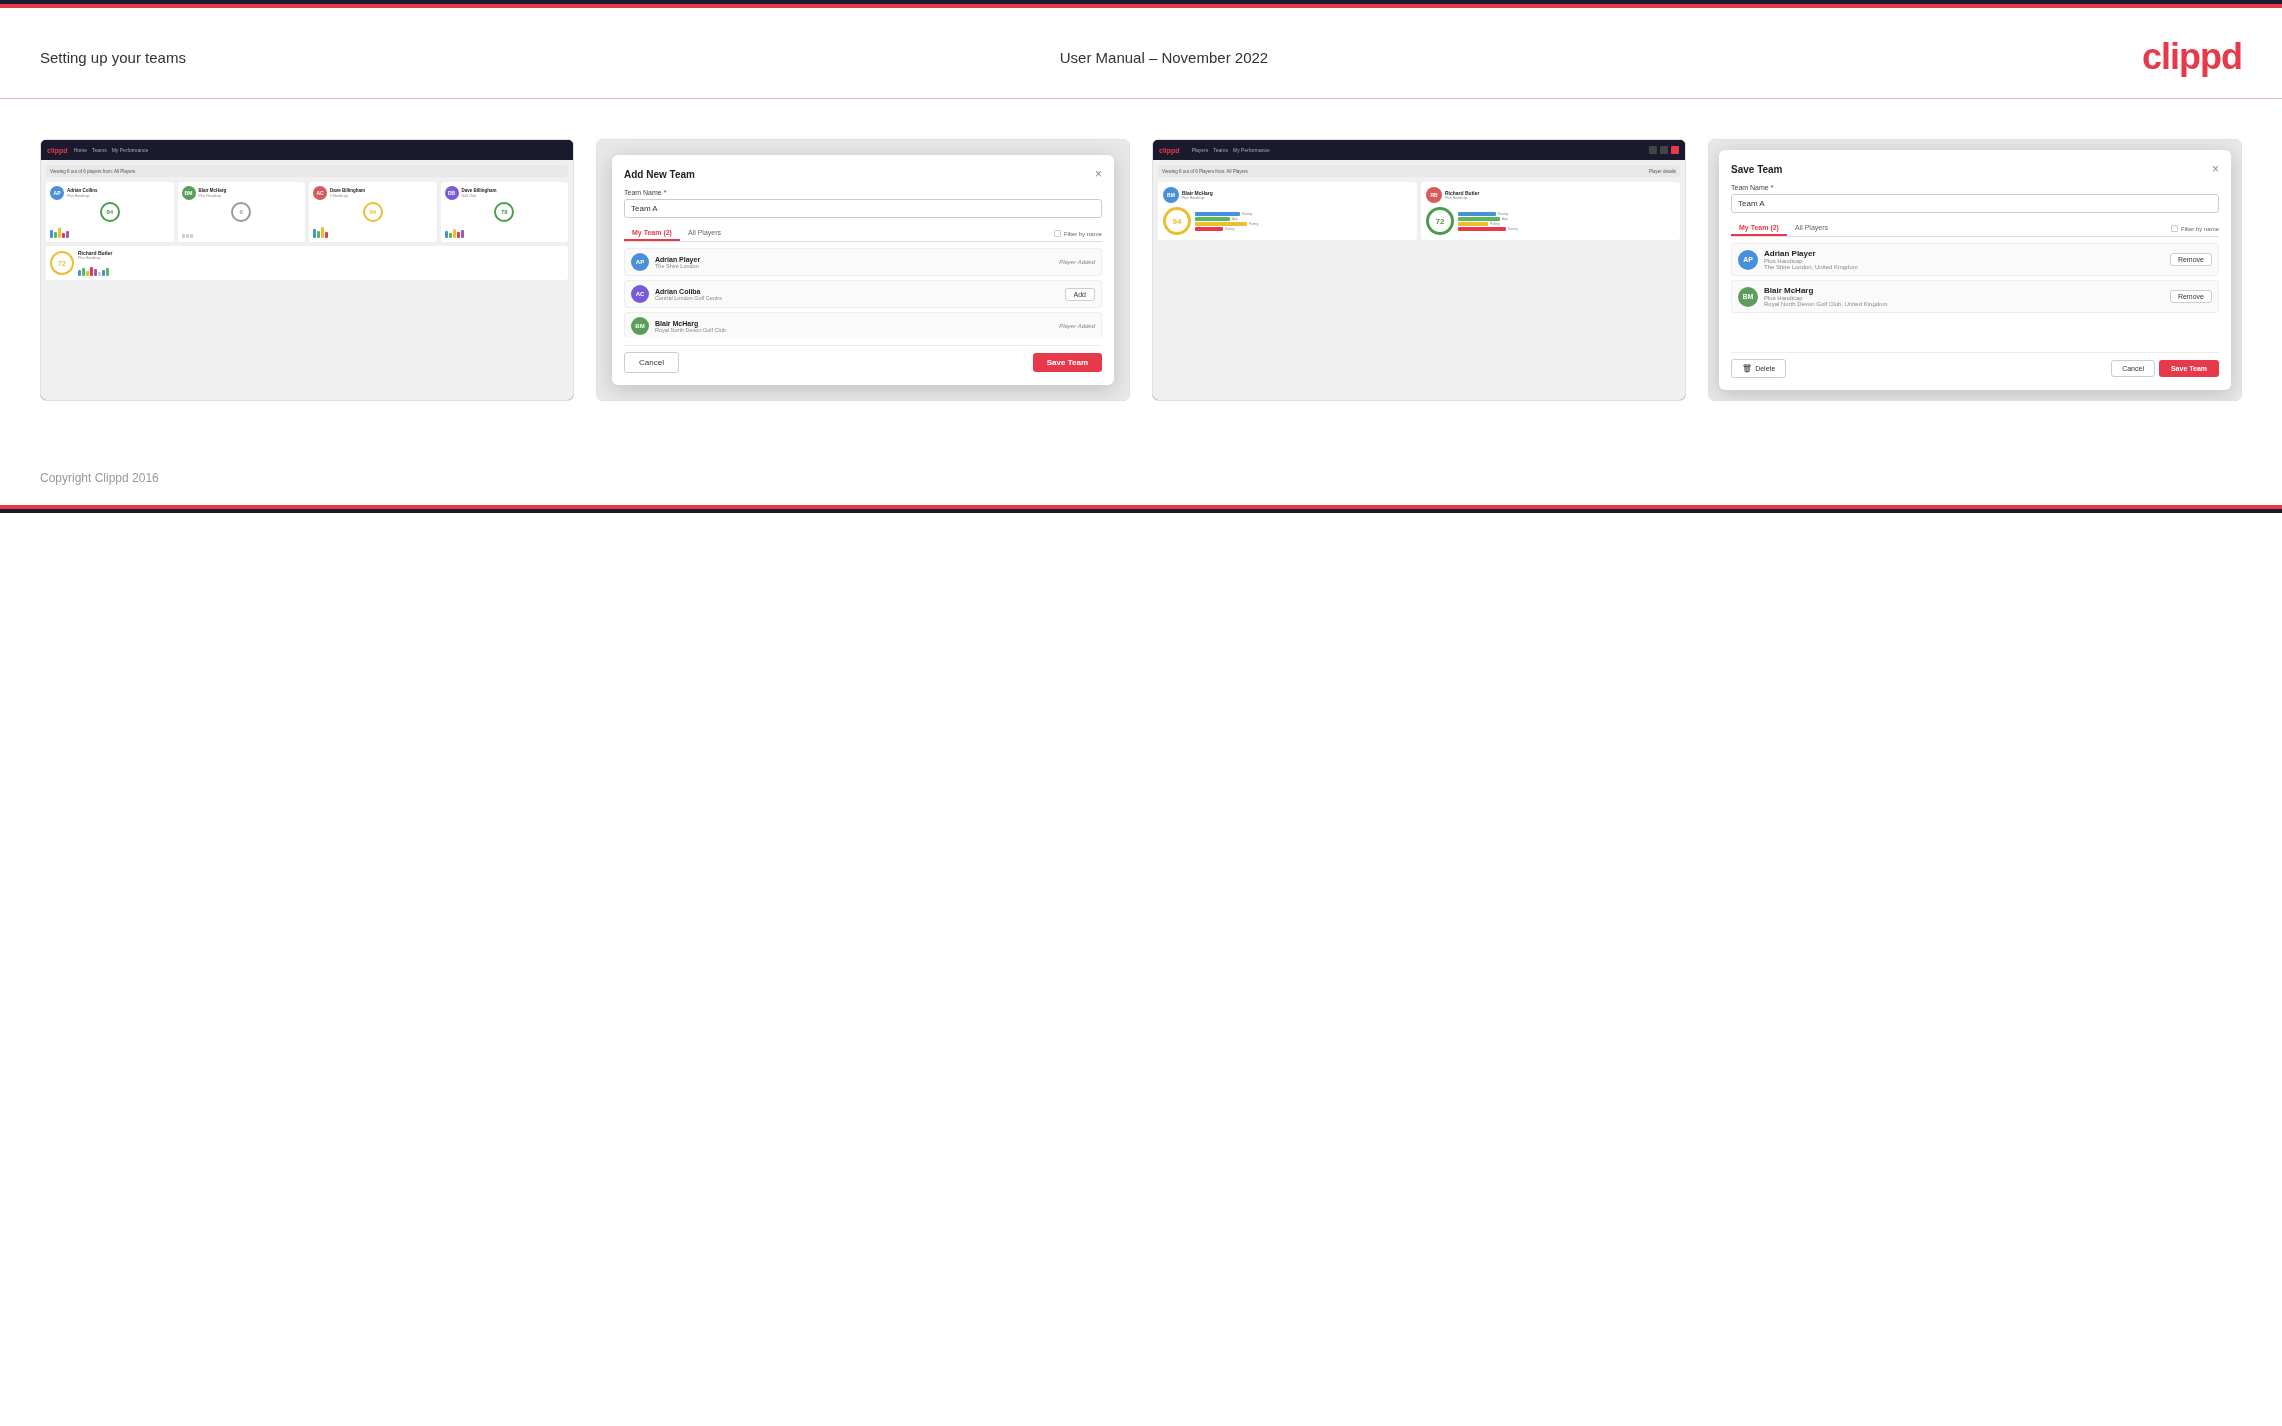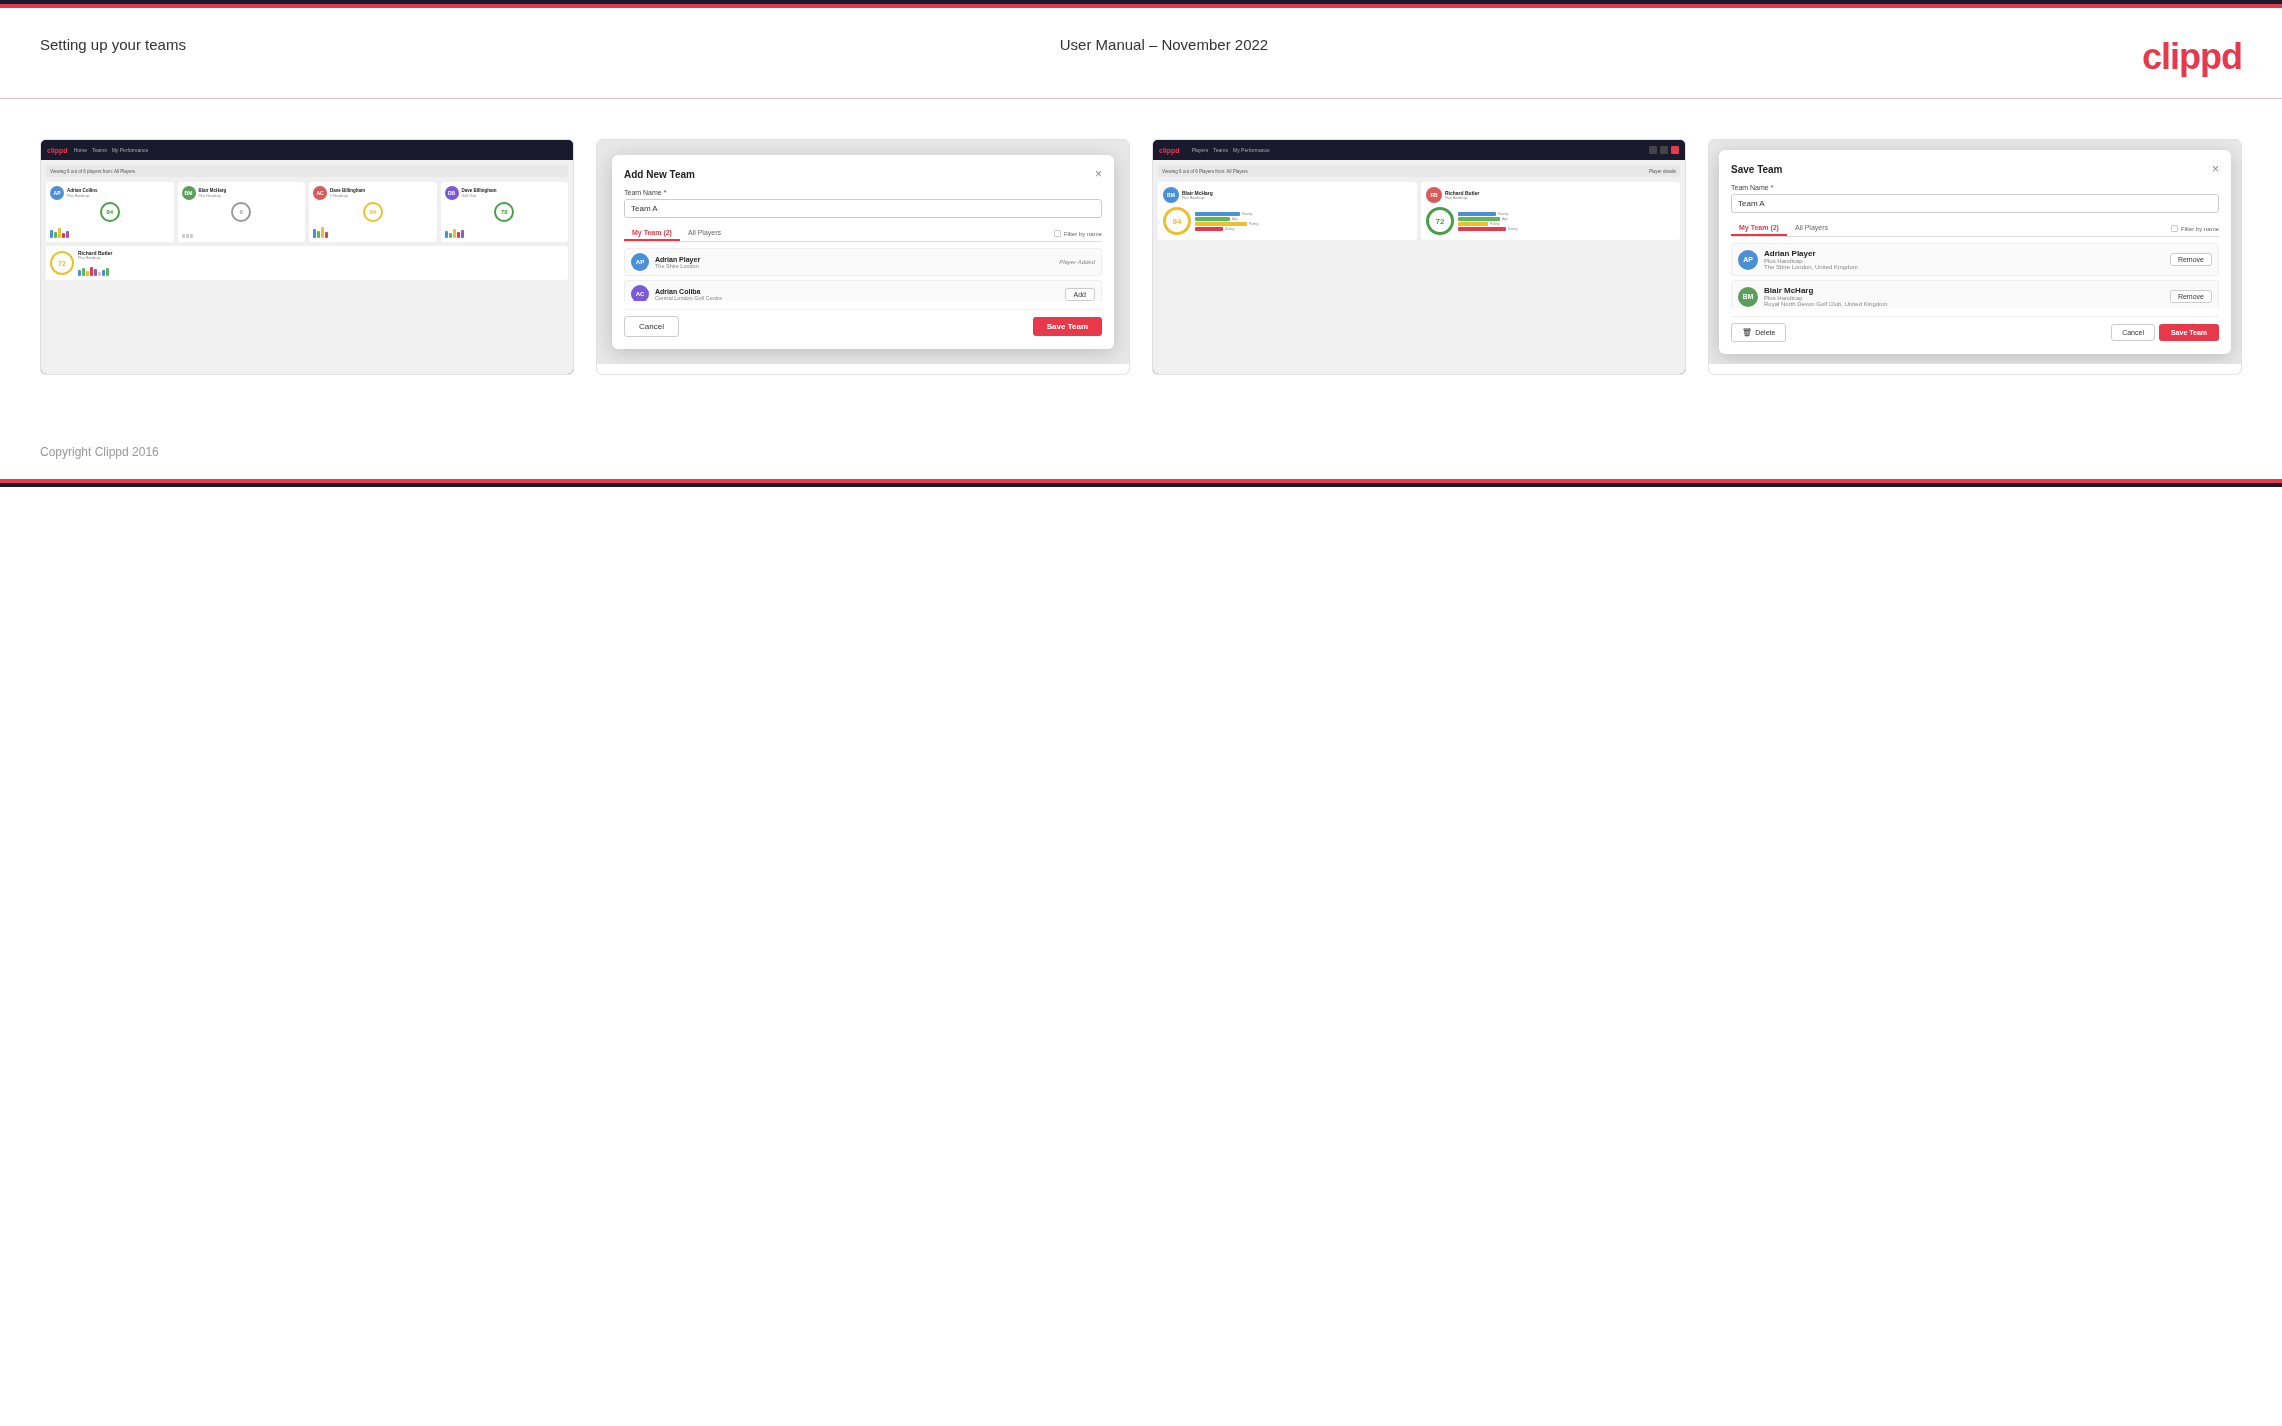--- a/index.html
+++ b/index.html
@@ -22,20 +22,21 @@
       display: block;
       height: 4px;
       background: #e8394a;
       position: absolute;
       bottom: 0; left: 0; right: 0;
     }
 
     
     .header {
       display: flex;
+      align-items: center;
       justify-content: space-between;
       padding: 28px 40px 20px 40px;
       border-bottom: 1.5px solid #e0c0c8;
     }
     .header-left {
       font-size: 15px;
       color: #333;
     }
     .header-center {
       font-size: 15px;
@@ -76,21 +77,21 @@
       border: 1px solid #e0e0e0;
       border-radius: 6px;
       overflow: hidden;
       background: #fff;
       display: flex;
       flex-direction: column;
     }
 
     .card-screenshot {
       background: #f5f5f5;
-      height: 224px;
+      height: 260px;
       overflow: hidden;
       position: relative;
       flex-shrink: 0;
     }
 
     .card-text {
       padding: 22px 18px 22px 18px;
       font-size: 14px;
       line-height: 1.6;
       color: #333;

